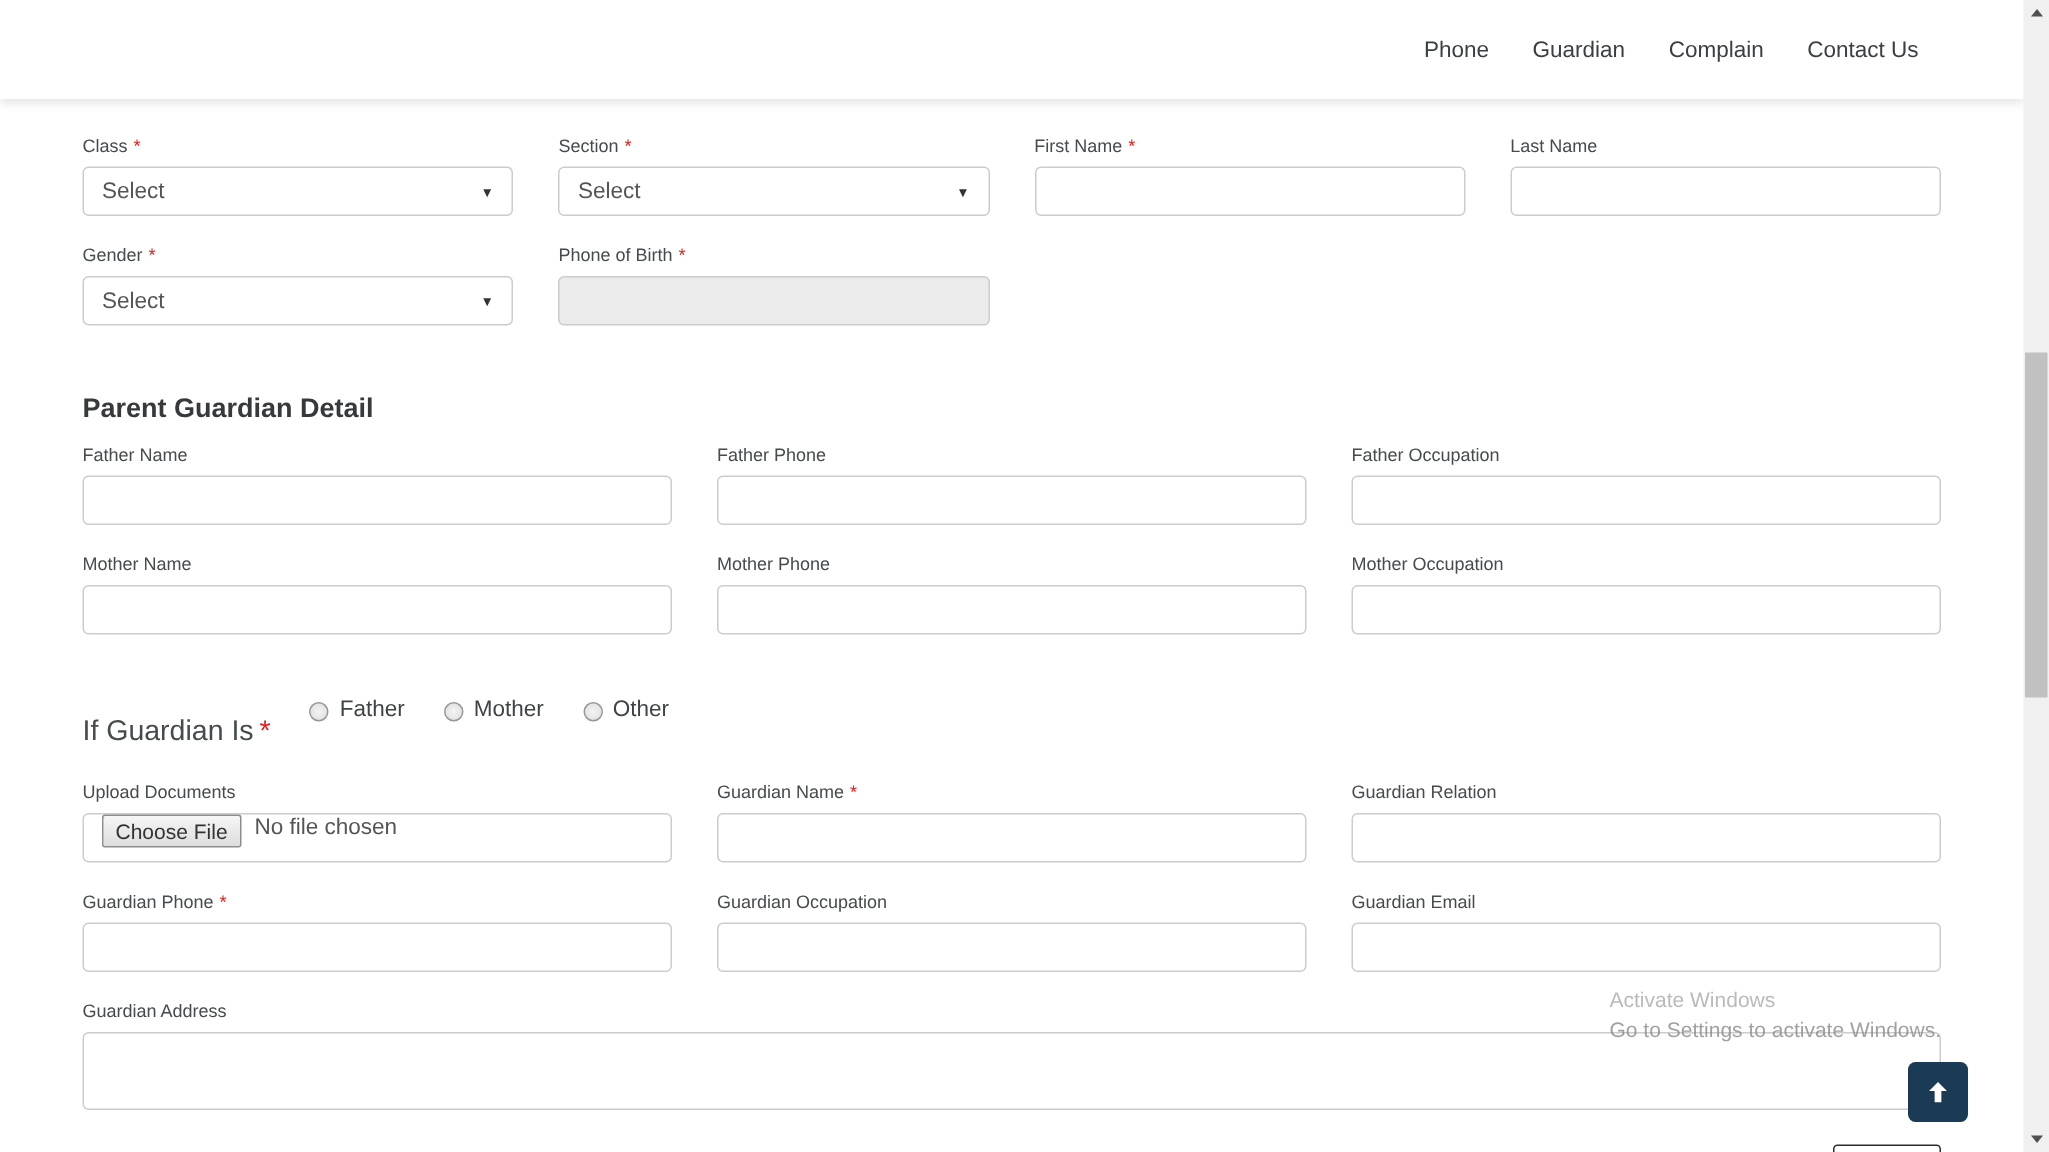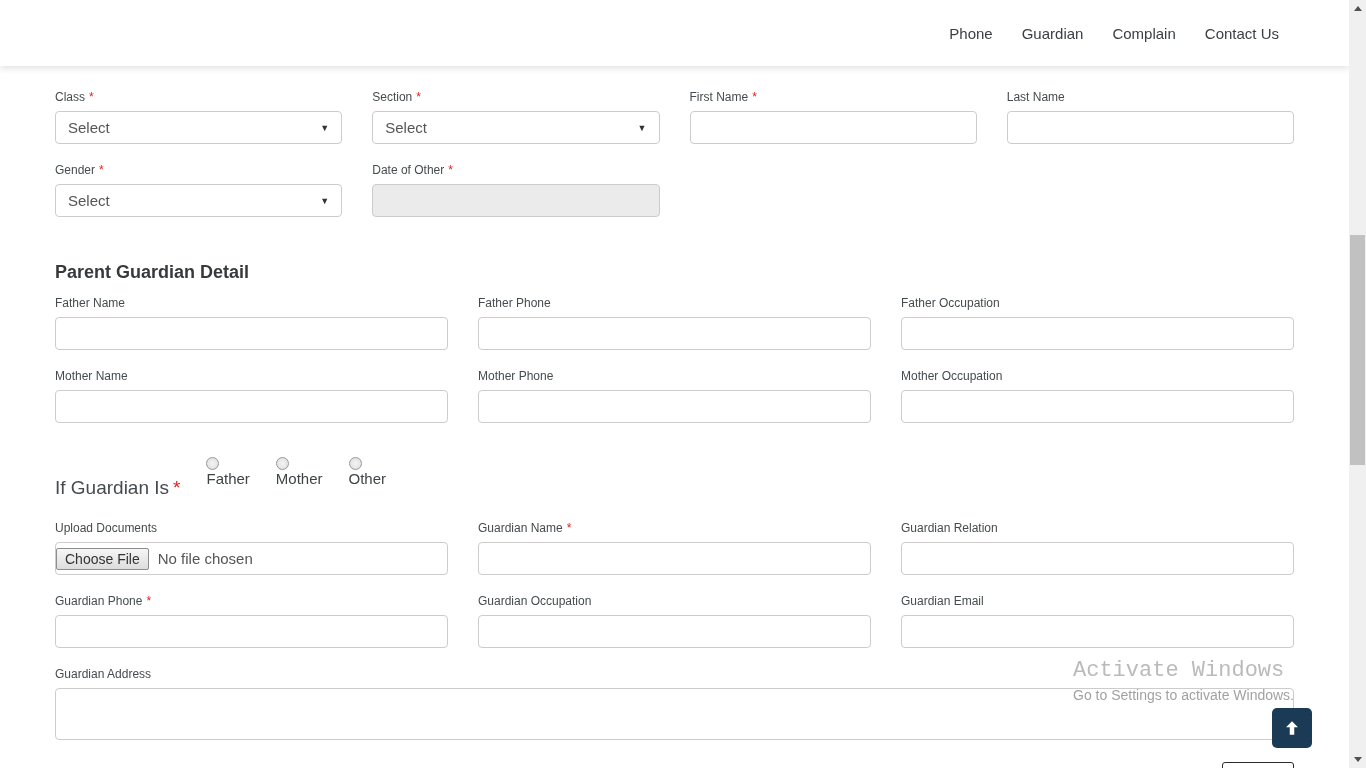--- a/index.html
+++ b/index.html
@@ -62,42 +62,42 @@
   .text-input { padding: 0 12px; outline: none; }
   .text-input:disabled { background: #ebebeb; }
   .select-box {
     display: flex;
     align-items: center;
     justify-content: space-between;
     padding: 1px 12px;
     cursor: pointer;
   }
   .select-arrow { font-size: 9px; color: #333333; }
-  .file-box { display: flex; align-items: center; padding-left: 0; }
+  .file-box { display: flex; align-items: flex-start; padding-left: 12px; }
   .choose-file-btn {
     font-size: 14px;
     color: #333333;
     background: linear-gradient(#f6f6f6, #dddddd);
     border: 1px solid #8d8d8d;
     border-radius: 2px;
     padding: 2px 8px;
     cursor: pointer;
     font-family: "Liberation Sans", sans-serif;
   }
   .file-status { margin-left: 9px; color: #555555; font-size: 15px; }
   .section-title {
     font-size: 18px;
     font-weight: 700;
     color: #373a3c;
     margin: 26px 15px 13px 15px;
   }
   
   .radio-row { display: flex; align-items: center; margin: 3px 15px 22px 15px; }
   .radio-label { font-size: 19px; color: #454b4e; margin-top: 32px; }
-  .radio-option { display: flex; align-items: flex-start; margin-left: 26px; cursor: pointer; flex-direction: column; }
+  .radio-option { display: flex; align-items: flex-end; margin-left: 26px; cursor: pointer; }
   .radio-circle {
     width: 13px; height: 13px;
     border-radius: 50%;
     border: 1px solid #979797;
     background: radial-gradient(#f4f4f4, #dcdcdc);
     margin-right: 7px;
     flex: 0 0 auto;
   }
   .radio-text { font-size: 15px; color: #3f4447; }
   textarea.addr {
@@ -142,21 +142,21 @@
     z-index: 6;
   }
   
   .watermark {
     position: absolute;
     left: 1073px;
     top: 658px;
     z-index: 5;
     pointer-events: none;
   }
-  .watermark .wm1 { font-size: 22px; color: rgba(130,130,130,0.55); font-family: Liberation Mono, monospace; }
+  .watermark .wm1 { font-size: 14px; color: rgba(130,130,130,0.55); }
   .watermark .wm2 { font-size: 14px; color: rgba(130,130,130,0.75); margin-top: 4px; }
   
   .scrollbar {
     position: absolute; right: 0; top: 0;
     width: 17px; height: 768px;
     background: #f0f0f0;
     z-index: 10;
   }
   .sb-arrow {
     position: absolute; left: 0;
@@ -225,21 +225,21 @@
 
     <div class="row">
       <div class="col col-3 form-group">
         <label class="field-label"><span>Gender</span><span class="req" style="color: rgb(224, 32, 31);">*</span></label>
         <div class="select-box">
           <span>Select</span>
           <span class="select-arrow">▼</span>
         </div>
       </div>
       <div class="col col-3 form-group">
-        <label class="field-label"><span>Date of Other</span><span class="req" style="color: rgb(224, 32, 31);">*</span></label>
+        <label class="field-label"><span>Phone of Birth</span><span class="req" style="color: rgb(224, 32, 31);">*</span></label>
         <input class="text-input" type="text" disabled="" value="" style="">
       </div>
     </div>
 
     <h2 class="section-title">Parent Guardian Detail</h2>
 
     <div class="row">
       <div class="col col-4 form-group">
         <label class="field-label"><span>Father Name</span></label>
         <input class="text-input" type="text" value="" style="">

